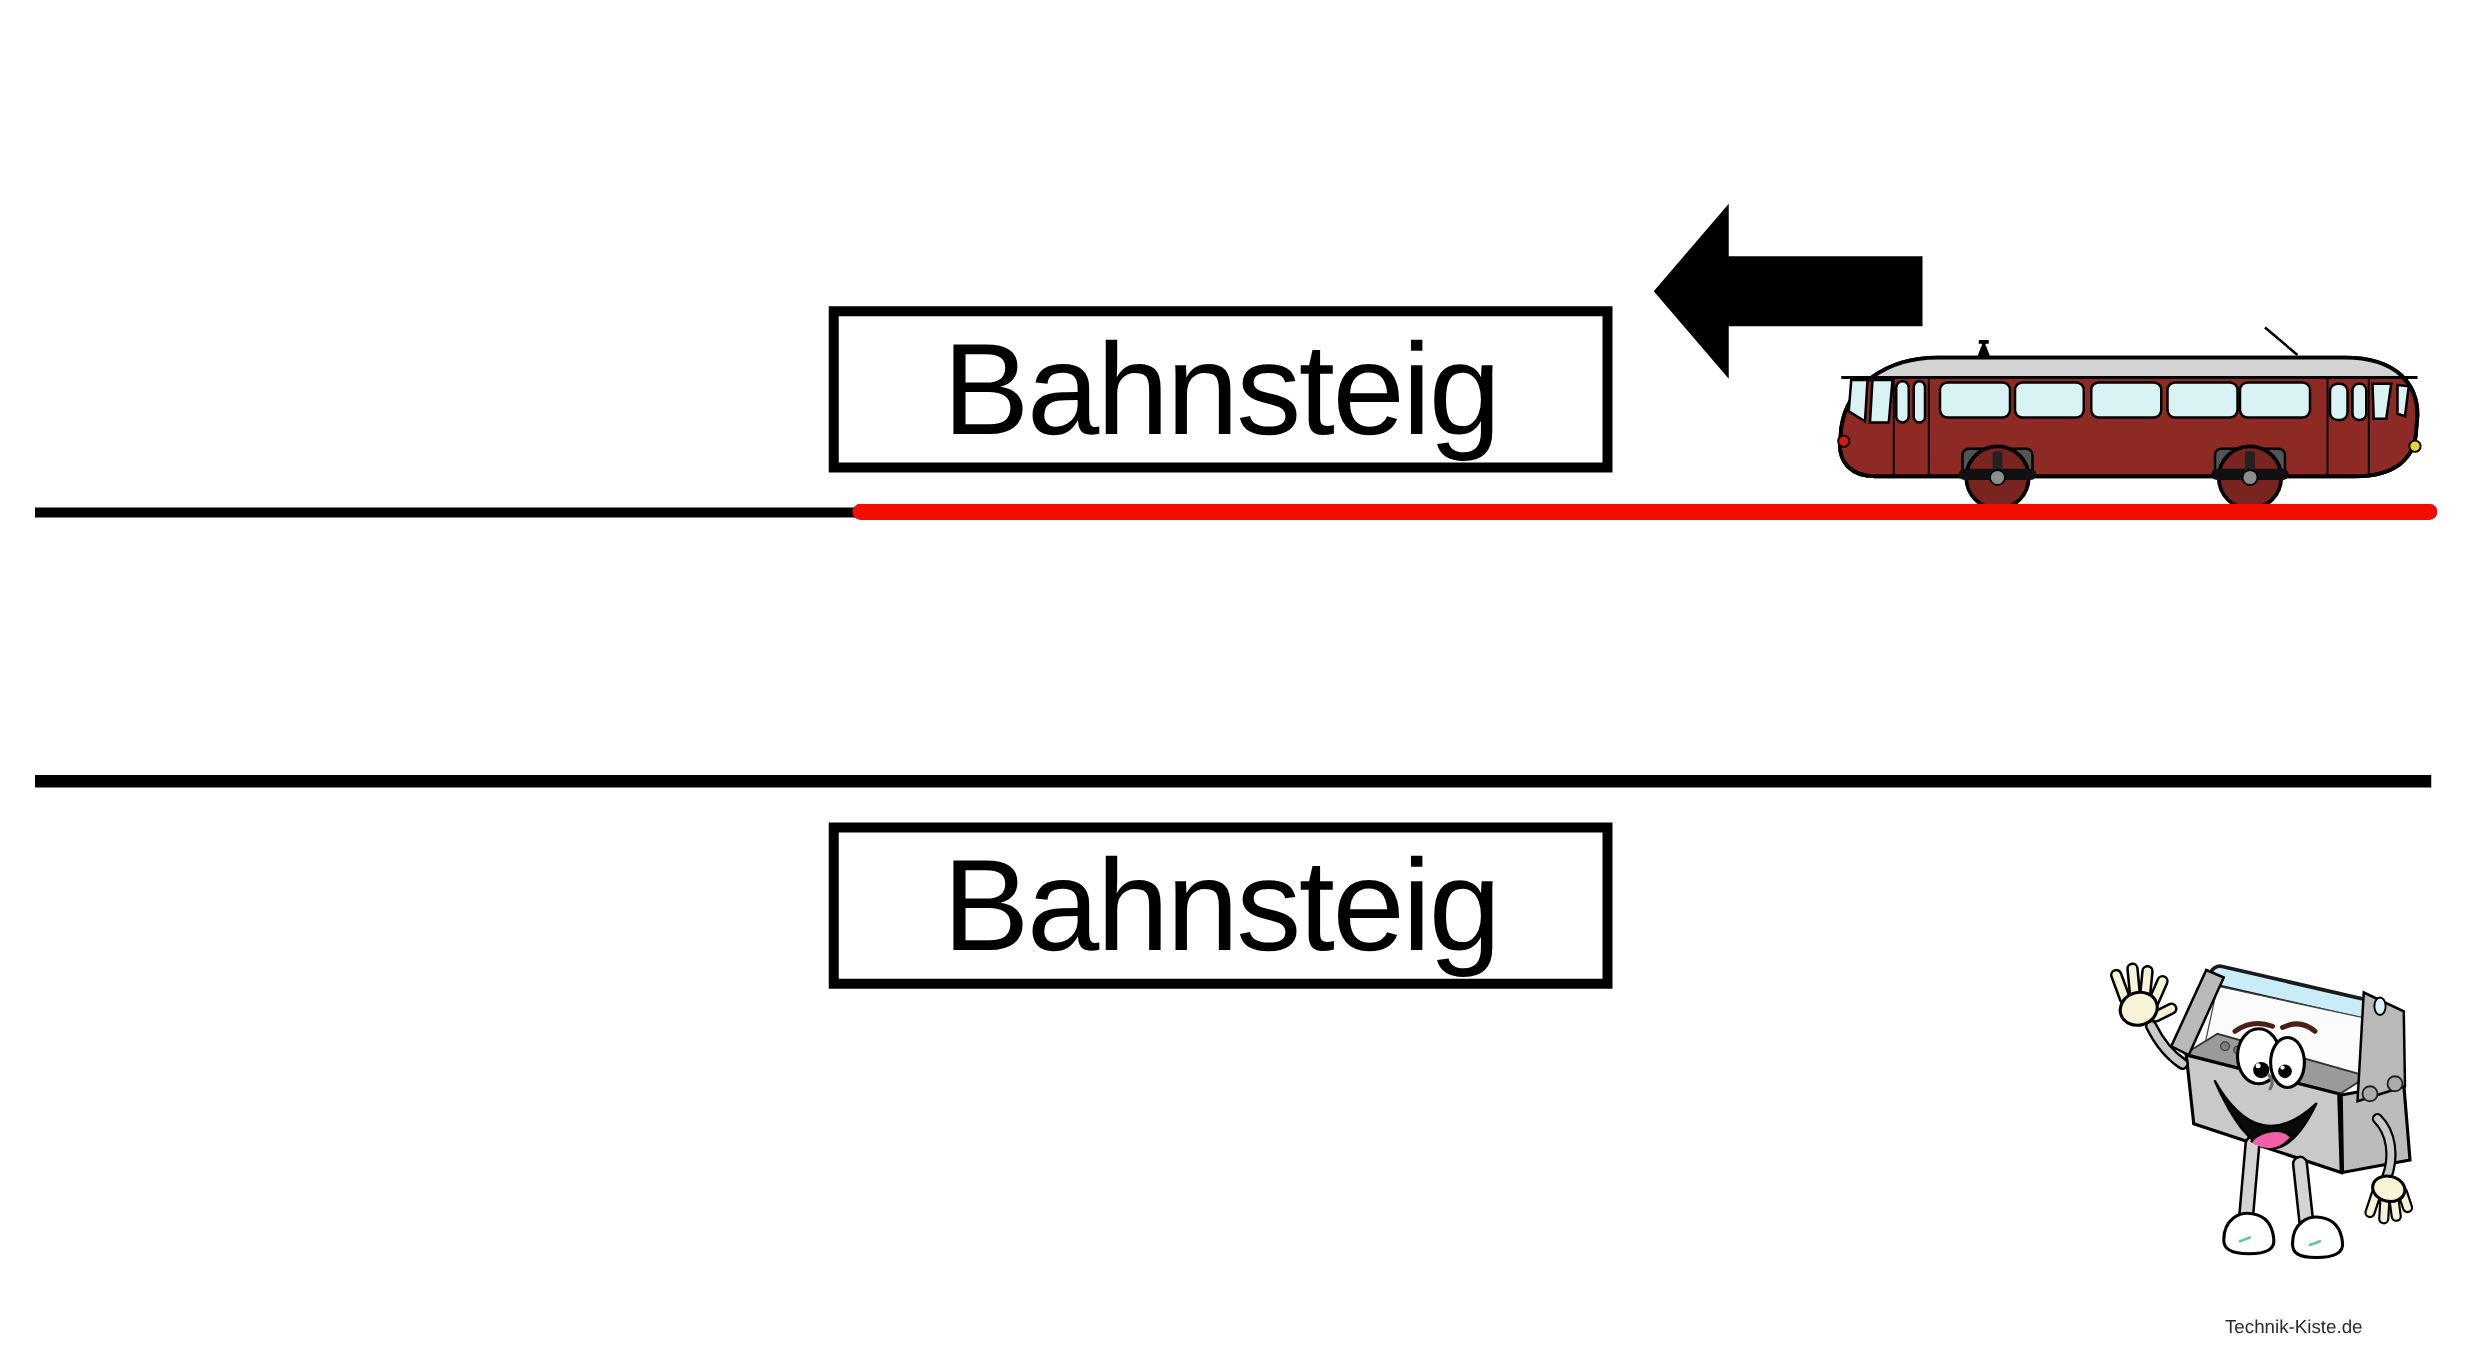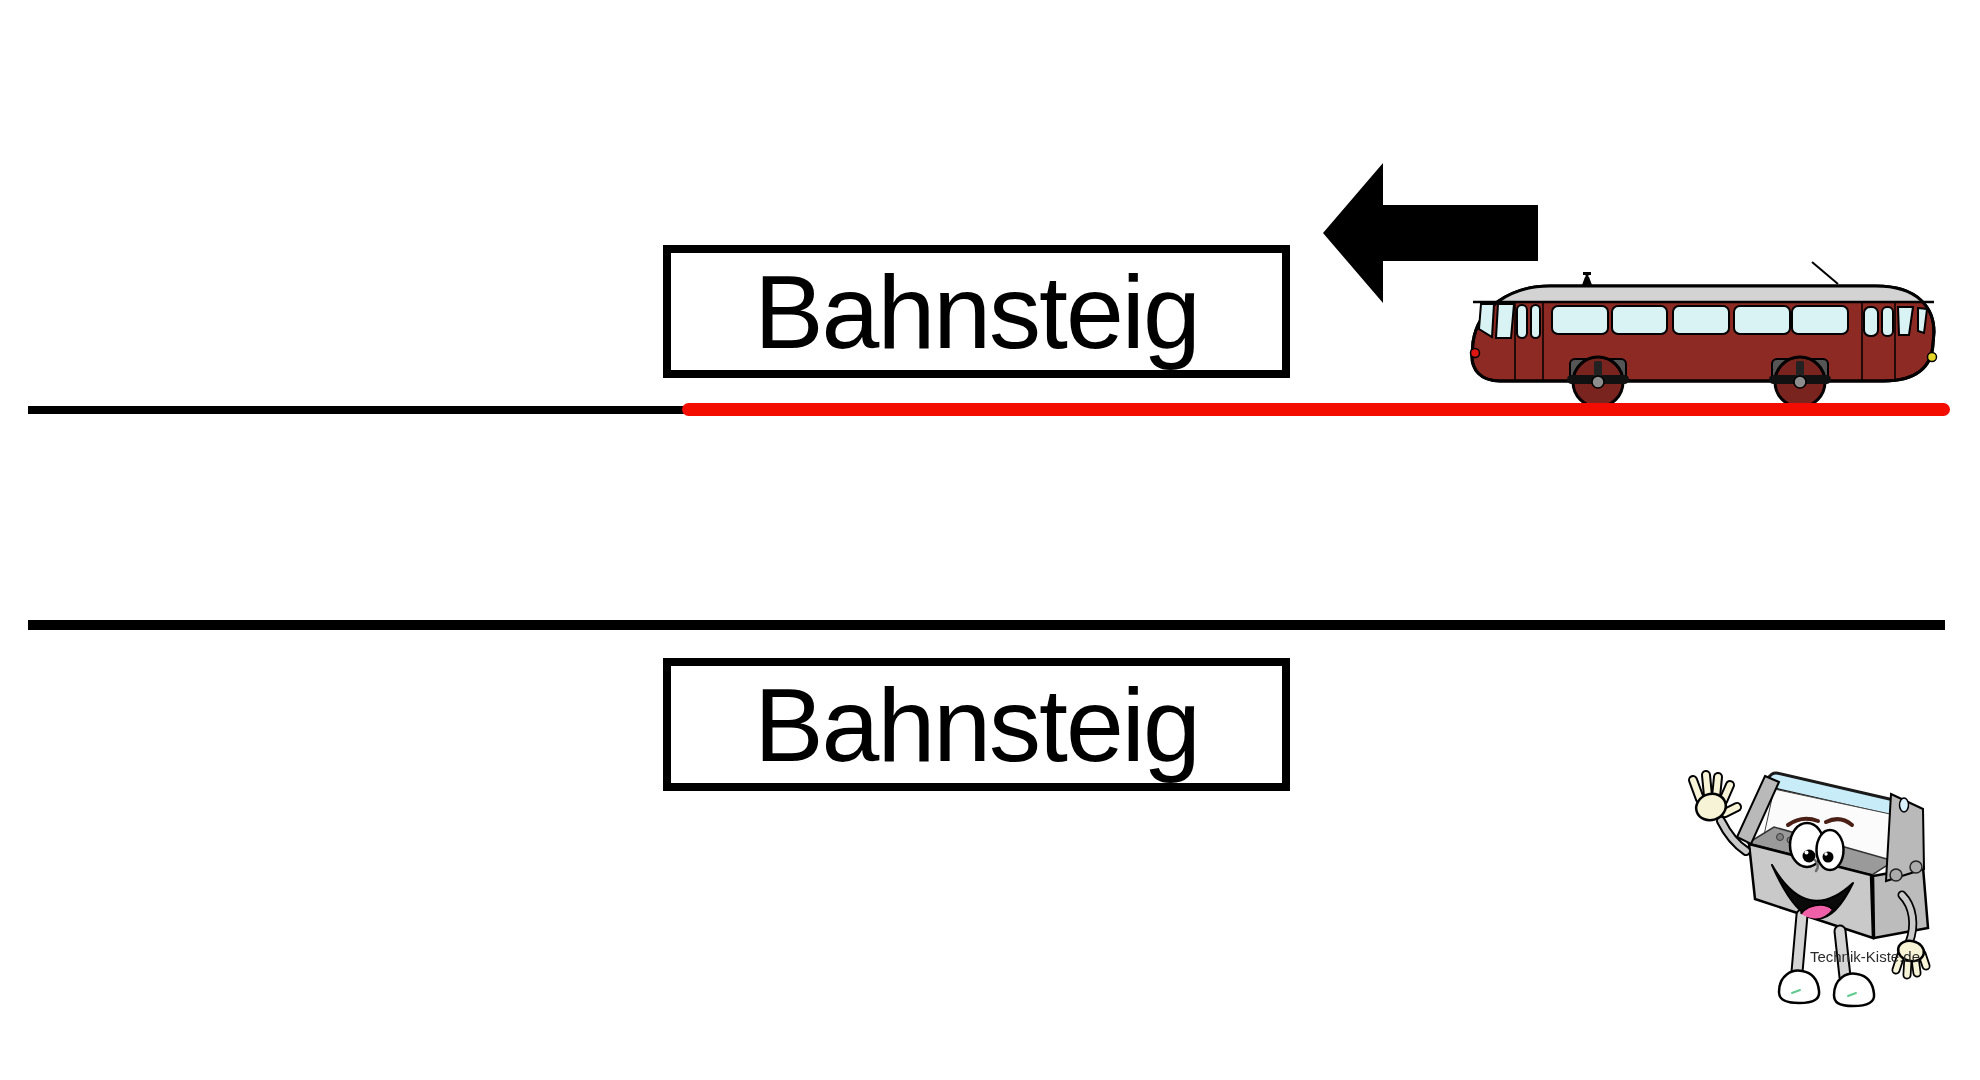--- a/index.html
+++ b/index.html
@@ -10,21 +10,21 @@
         border:8px solid #000;background:#fff;display:flex;align-items:center;justify-content:center;}
   .sign span{font-size:104px;letter-spacing:-2px;color:#000;line-height:1;white-space:nowrap;}
   #sign-top{top:245px;}
   #sign-bottom{top:658px;}
   .track{position:absolute;background:#000;}
   #track-top-black{left:28px;top:406px;width:672px;height:8px;}
   #track-bottom{left:28px;top:620px;width:1917px;height:10px;}
   #track-top-red-svg{left:682px;top:403px;}
   .win{fill:#d9f3f5;}
   .cream{stroke:#f7f3d6;}
-  #logo-text{position:absolute;left:1750px;top:948px;width:170px;text-align:right;
+  #logo-text{position:absolute;left:1750px;top:1053px;width:170px;text-align:center;
              font-size:15px;color:#2b2b2b;}
 </style>
 </head>
 <body>
 
 <div id="stage">
 
   <div class="sign" id="sign-top">
     <span>Bahnsteig</span>
   </div>

